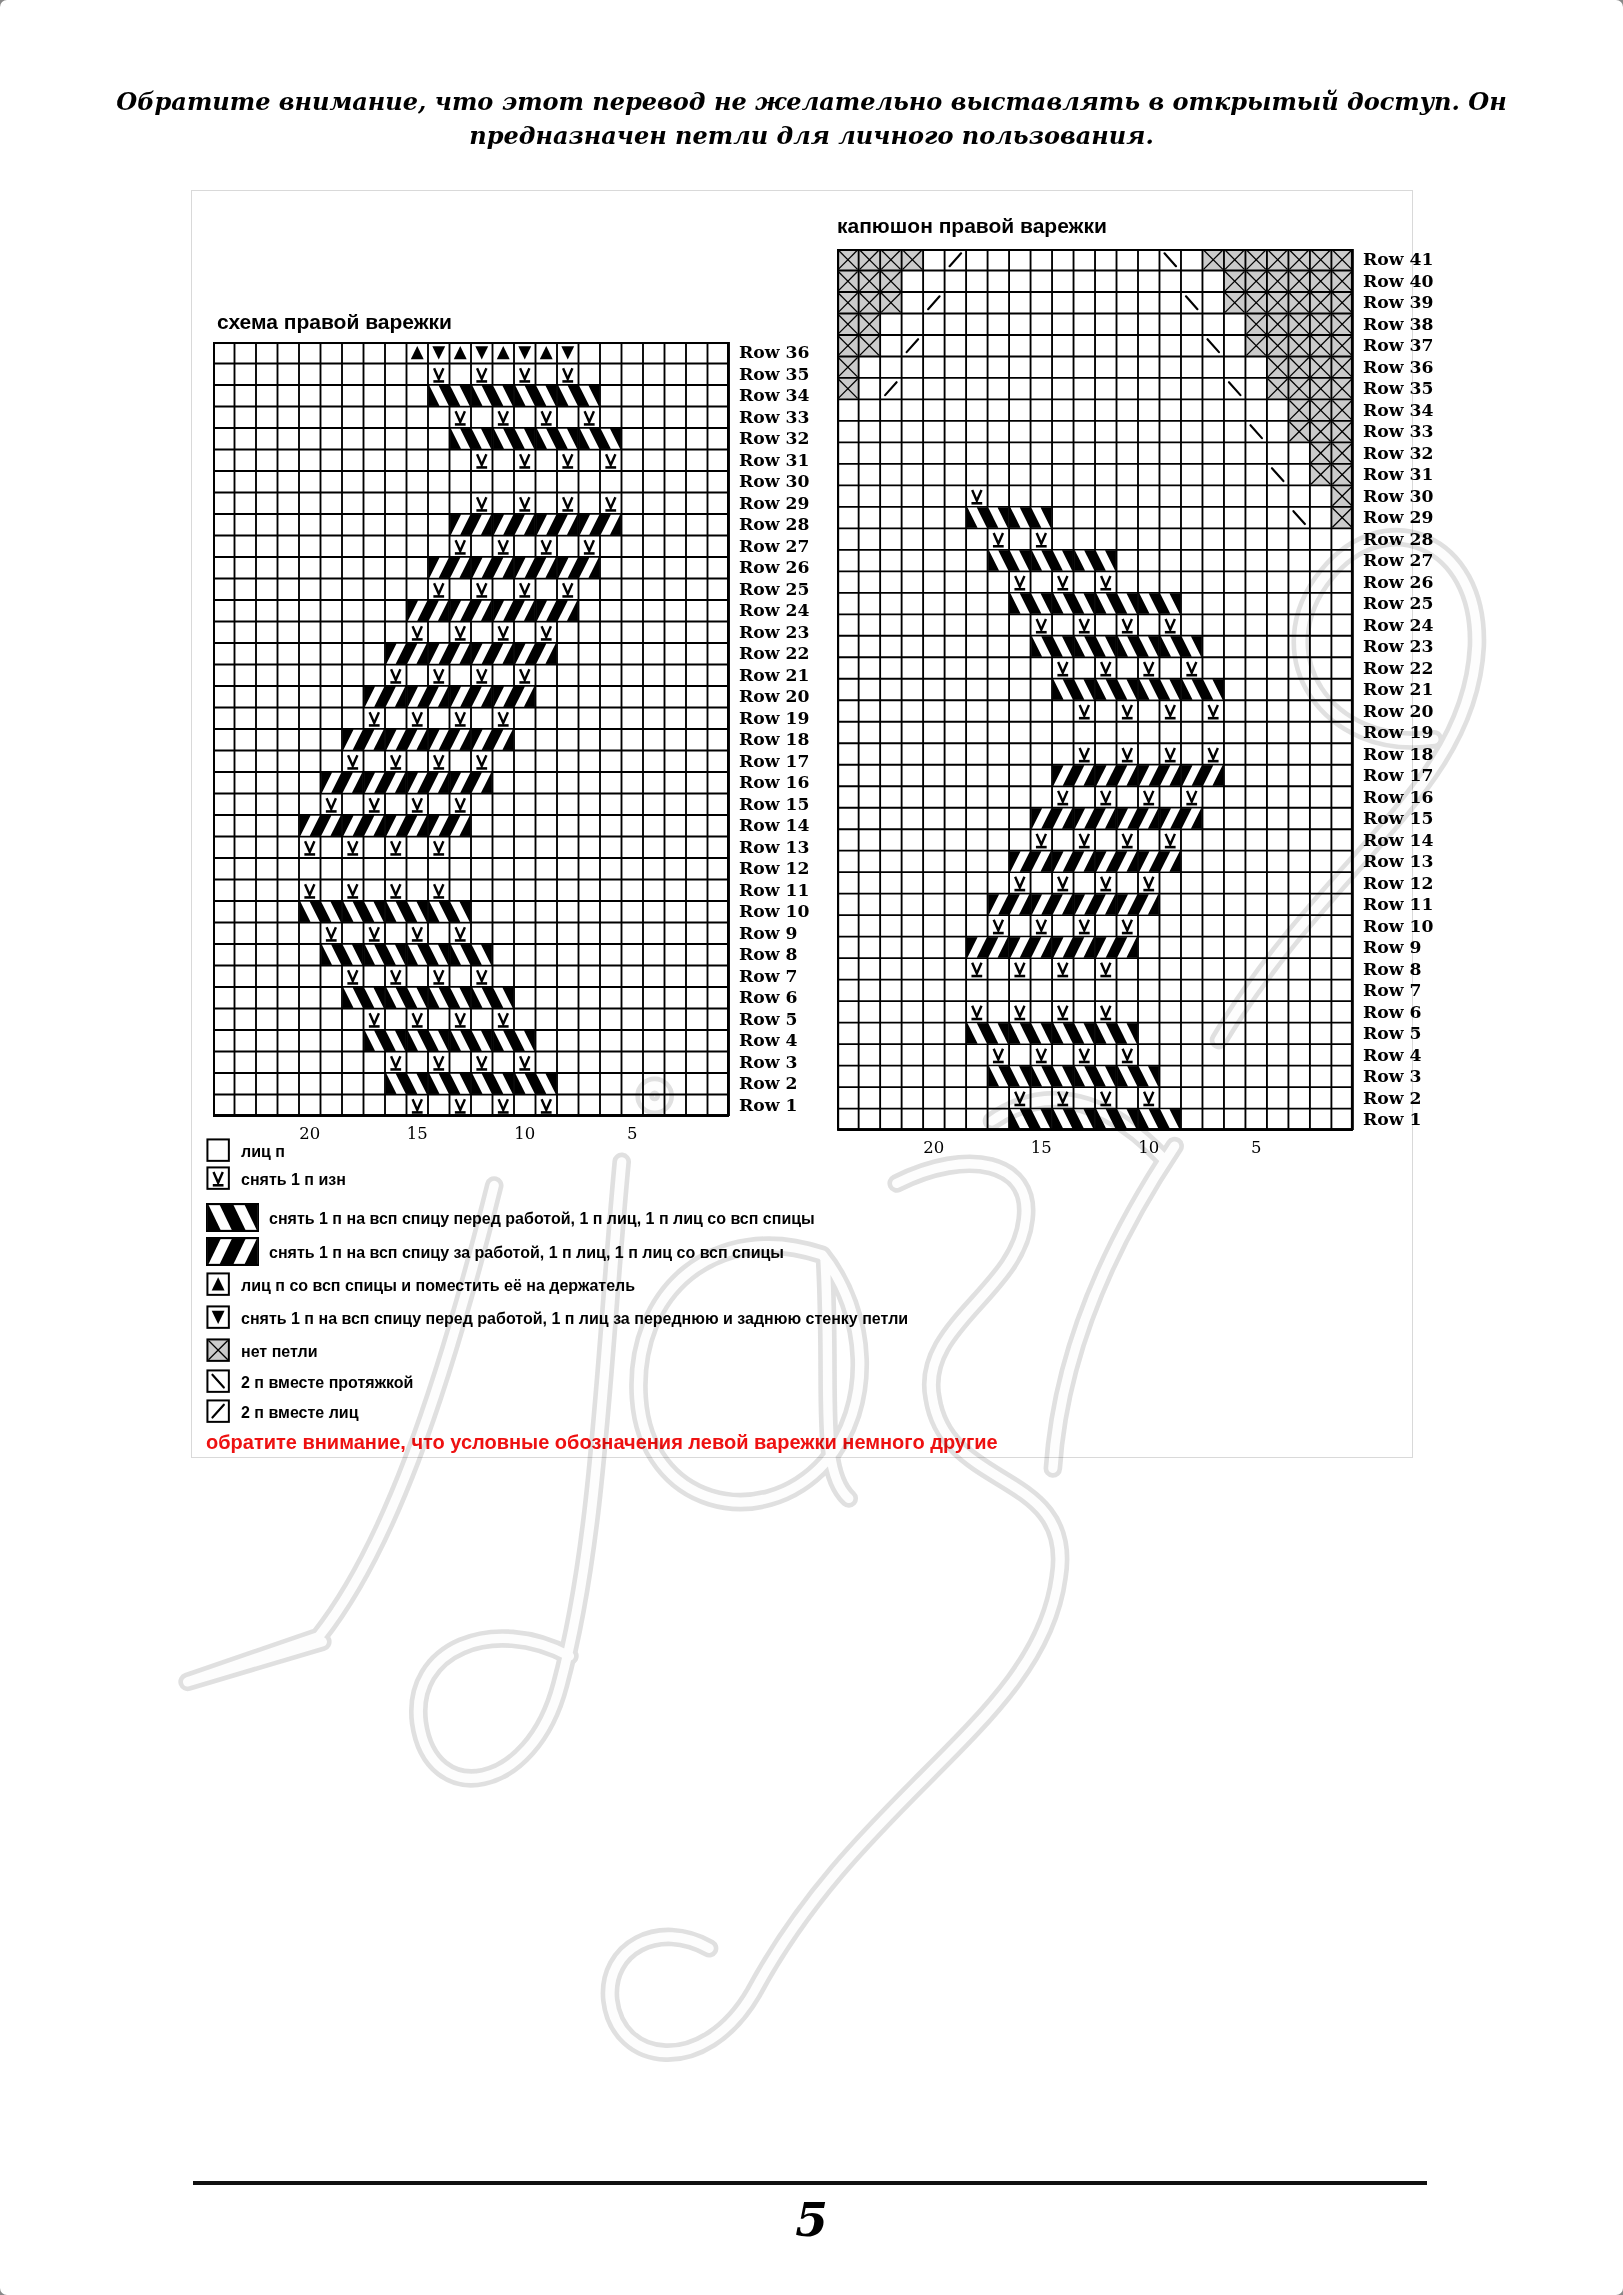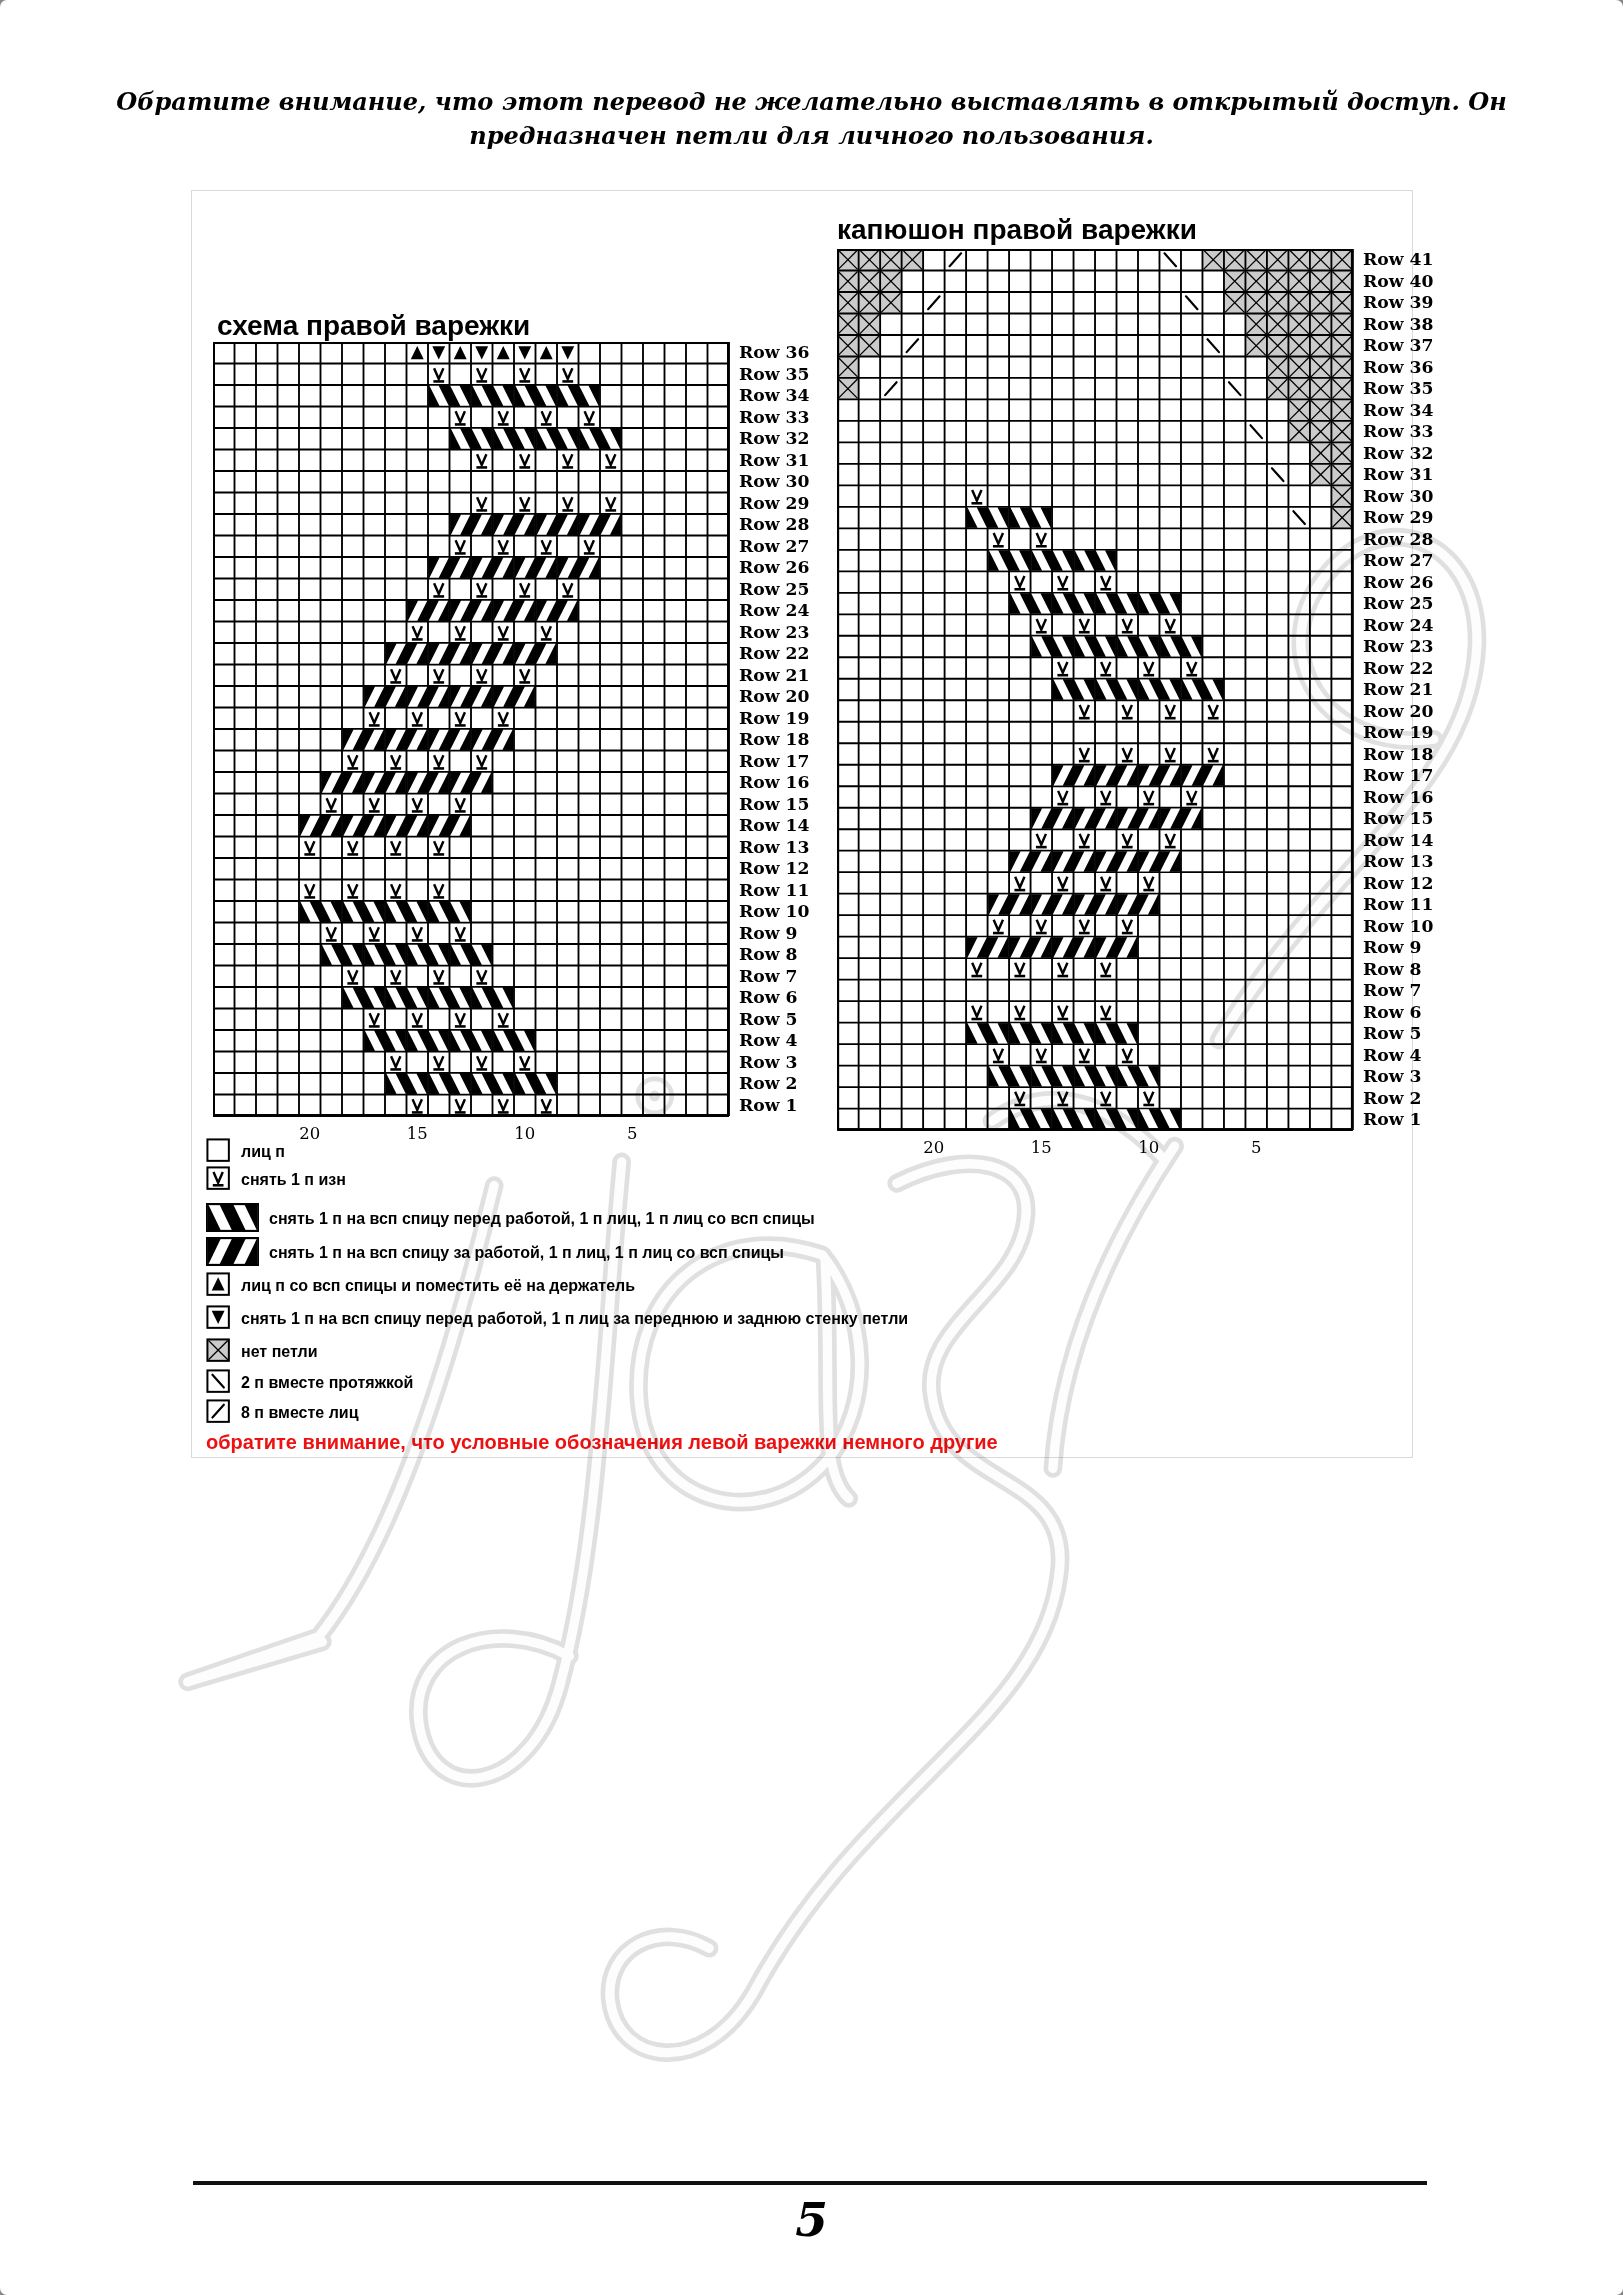--- a/index.html
+++ b/index.html
@@ -3,21 +3,21 @@
 <meta charset="utf-8">
 <style>
   html,body{margin:0;padding:0;background:#888;}
   .page{position:relative;width:1623px;height:2295px;background:#ffffff;overflow:hidden;
         font-family:"Liberation Sans",sans-serif;border-radius:7px;}
   .disclaimer{position:absolute;left:95px;top:85px;width:1433px;text-align:center;
       font-family:"DejaVu Serif",serif;font-weight:bold;font-style:italic;
       font-size:24px;line-height:34px;color:#000;}
   .frame{position:absolute;left:191px;top:190px;width:1220px;height:1266px;
       border:1.4px solid #d9d9d9;background:#fff;}
-  .chart-title{position:absolute;font-weight:bold;font-size:28px;color:#000;z-index:2;}
+  .chart-title{position:absolute;font-weight:bold;font-size:21px;color:#000;z-index:2;}
   .t-left{left:217px;top:310px;}
   .t-right{left:837px;top:214px;}
   .chart{position:absolute;z-index:2;}
   .c-left{left:213px;top:342px;}
   .c-right{left:837px;top:249px;}
   #legend{position:absolute;left:0;top:0;z-index:2;}
   .legend-item{position:absolute;display:flex;align-items:center;}
   .legend-item .lt{font-weight:bold;font-size:16px;color:#000;margin-left:10px;white-space:nowrap;}
   .rednote{position:absolute;left:206px;top:1431px;font-weight:bold;font-size:20px;
       color:#ee1111;z-index:2;white-space:nowrap;}
@@ -1123,21 +1123,21 @@
             <rect x="2" y="2" width="30" height="30" fill="#fff" stroke="#000" stroke-width="2.8"></rect>
             <line x1="9" y1="8" x2="25" y2="26" stroke="#000" stroke-width="3" stroke-linecap="round"></line>
           </svg></span>
         <span class="lt">2 п вместе протяжкой</span>
       </div>
       <div class="legend-item" style="left: 206px; top: 1399px;">
         <span><svg width="25" height="25" viewBox="0 0 35 35">
             <rect x="2" y="2" width="30" height="30" fill="#fff" stroke="#000" stroke-width="2.8"></rect>
             <line x1="9" y1="26" x2="25" y2="8" stroke="#000" stroke-width="3" stroke-linecap="round"></line>
           </svg></span>
-        <span class="lt">8 п вместе лиц</span>
+        <span class="lt">2 п вместе лиц</span>
       </div>
     </div>
 
   <div class="rednote">обратите внимание, что условные обозначения левой варежки немного другие</div>
 
   <svg id="wm" width="1623" height="2295" viewBox="0 0 2266 3204">
       <g fill="none" stroke="#c7c7c7" stroke-width="26" stroke-linecap="round" stroke-linejoin="round" opacity="0.55">
         <path d="M 690 1655 C 615 1955 540 2165 445 2285 L 262 2348 L 450 2292"></path>
         <path d="M 868 1622 C 842 1900 836 2152 782 2352 C 742 2505 602 2525 585 2405 C 572 2302 688 2255 795 2312"></path>
         <path d="M 900 1530 a 14 14 0 1 0 28 0 a 14 14 0 1 0 -28 0"></path>

